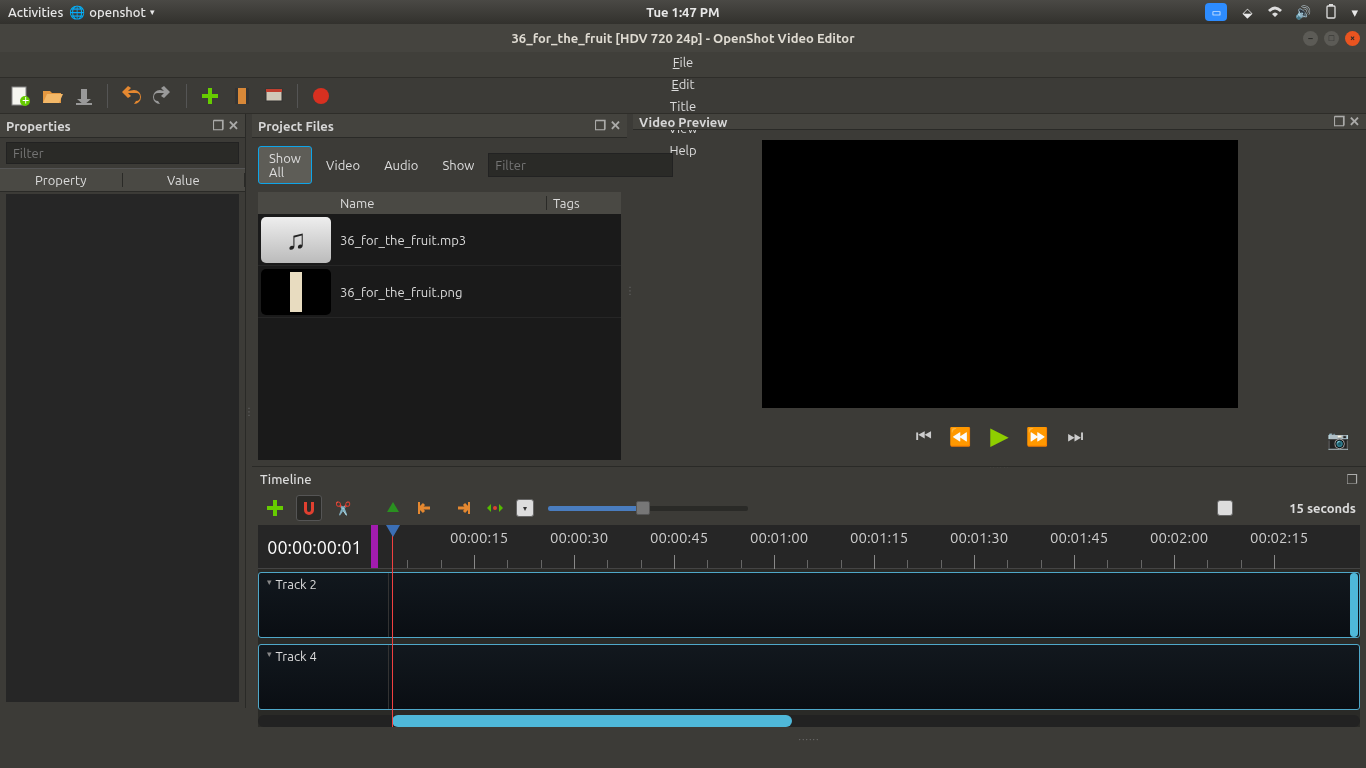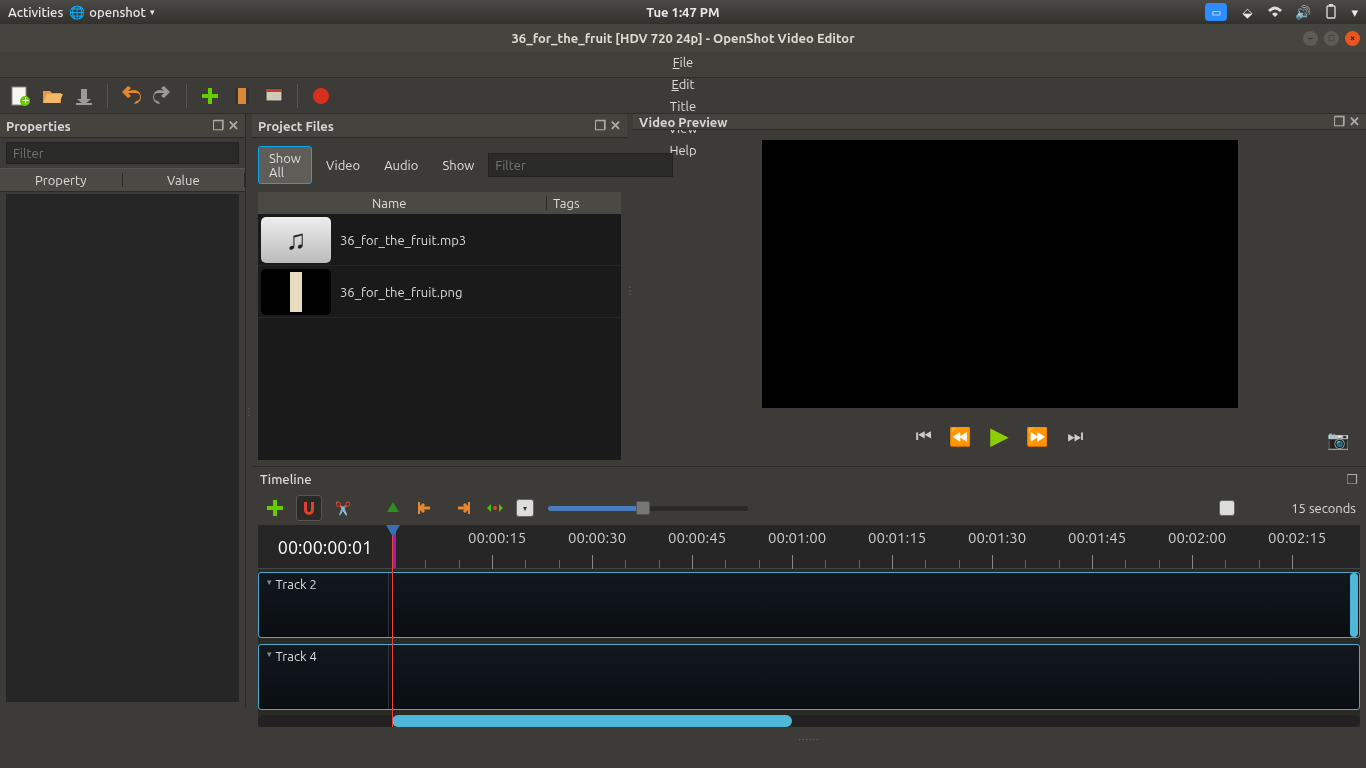--- a/index.html
+++ b/index.html
@@ -49,21 +49,21 @@
 .right-col { flex: 1; display: flex; flex-direction: column; }
 .upper { display: flex; height: 352px; }
 .project-files { width: 375px; display: flex; flex-direction: column; }
 .pf-tabs { display: flex; gap: 4px; padding: 8px 6px; align-items: center; }
 .pf-tab { padding: 4px 10px; border-radius: 3px; background: transparent; color: #ddd; }
 .pf-tab.active { background: #5e5d57; border: 1px solid #0ea5e9; }
 .pf-filter { background: #2a2a27; border: 1px solid #222; color: #888; padding: 3px 6px; height: 24px; flex: 1; }
 .pf-table { margin: 0 6px 6px 6px; background: #1a1a1a; flex: 1; display: flex; flex-direction: column; }
 .pf-thead { display: flex; background: #4a4944; height: 22px; align-items: center; }
 .pf-thead .c1 { width: 76px; border-right: 1px solid #2a2a27; }
-.pf-thead .c2 { flex: 1; padding-left: 6px; border-right: 1px solid #2a2a27; margin-left: 32px; }
+.pf-thead .c2 { flex: 1; padding-left: 6px; border-right: 1px solid #2a2a27; }
 .pf-thead .c3 { width: 74px; padding-left: 6px; }
 .pf-row { display: flex; align-items: center; height: 52px; border-bottom: 1px solid #262626; }
 .pf-thumb { width: 70px; height: 46px; margin: 3px; background: #000; border-radius: 5px; display:flex; align-items:center; justify-content:center; }
 .pf-thumb.music { background: linear-gradient(#eee,#bbb); color:#222; font-size:28px; }
 .pf-thumb.img { background:#000; position:relative; }
 .pf-thumb.img::after { content:""; position:absolute; left:29px; top:3px; width:12px; height:40px; background:#e8dcc0; }
 .pf-name { padding-left: 6px; }
 
 
 .preview { flex: 1; display: flex; flex-direction: column; }
@@ -81,21 +81,21 @@
 .tl-header .pctrl { margin-left:auto; font-size:10px; opacity:.7;}
 .tl-tools { height: 34px; display: flex; align-items: center; padding: 0 10px; gap: 8px; }
 .tl-tool { width: 26px; height: 26px; display:flex; align-items:center; justify-content:center; border-radius:3px; }
 .tl-tool.active { background:#2a2a27; border:1px solid #555; }
 .zoom-slider { flex:0 0 200px; height:5px; background:#2a2a27; margin:0 6px; position:relative; border-radius:2px; }
 .zoom-slider .fill { position:absolute; left:0; top:0; height:5px; width:94px; background:#4a7dbf; border-radius:2px;}
 .zoom-slider .handle { position:absolute; left:88px; top:-5px; width:14px; height:14px; background:#777; border:1px solid #555; border-radius:2px;}
 .tl-right { margin-left:auto; display:flex; align-items:center; gap:8px; }
 .tl-body { flex:1; background:#2a2a27; display:flex; flex-direction:column; margin: 0 6px 6px 6px; position:relative;}
 .ruler { height: 44px; background:#262626; display:flex; position:relative; border-bottom:1px solid #444; }
-.ruler .timecode { width: 138px; display:flex; align-items:center; justify-content:center; font-size:18px; color:#fff; border-right:4px solid #a21caf; }
+.ruler .timecode { width: 120px; display:flex; align-items:center; justify-content:center; font-size:18px; color:#fff; border-right:7px solid #a21caf; }
 .ruler .ticks { flex:1; position:relative; }
 .ruler .tick { position:absolute; top:0; height:44px; }
 .ruler .tick .lbl { font-size:15px; color:#ccc; position:absolute; top:4px; left:-24px; width:48px; text-align:center;}
 .ruler .tick .mk { position:absolute; bottom:0; width:1px; height:14px; background:#888; left:0;}
 .ruler .minor { position:absolute; bottom:0; width:1px; height:8px; background:#666;}
 .playhead { position:absolute; left:134px; top:0; bottom:0; width:1px; background:#f04040; z-index:5;}
 .playhead::before { content:""; position:absolute; top:0; left:-6px; width:0; height:0; border-left:7px solid transparent; border-right:7px solid transparent; border-top:12px solid #3b6fb5; }
 .track { height: 66px; margin:3px 0; background: linear-gradient(#12181e,#0a0e13); border:1px solid #4fa8c9; border-radius:3px; display:flex; }
 .track .thead { width:130px; border-right:1px solid #333; padding:4px 8px; font-size:12px; display:flex; align-items:flex-start; gap:4px;}
 .track .thead .chev { font-size:9px; color:#888; }
@@ -334,21 +334,21 @@
               <circle cx="10" cy="7" r="2" fill="#e04030"></circle>
             </svg>
           </span>
         <span class="tl-tool" style="border:1px solid #666; background:#ddd; width:18px; height:18px; border-radius:3px; color:#333; font-size:8px;">▾</span>
         <div class="zoom-slider">
           <div class="fill"></div>
             <div class="handle"></div>
         </div>
         <div class="tl-right">
           <span style="border:1px solid #666; background:#ddd; width:16px; height:16px; border-radius:3px;"></span>
-          <span style="font-weight:400;margin-left:48px;">15 seconds</span>
+          <span style="font-weight:700;margin-left:48px;">15 seconds</span>
         </div>
       </div>
 
       <div class="tl-body">
         <div class="ruler">
           <div class="timecode">00:00:00:01</div>
           <div class="ticks" id="ticks">
               <div class="tick" style="left: 96px;">
                 <div class="lbl">00:00:15</div>
                 <div class="mk"></div>

